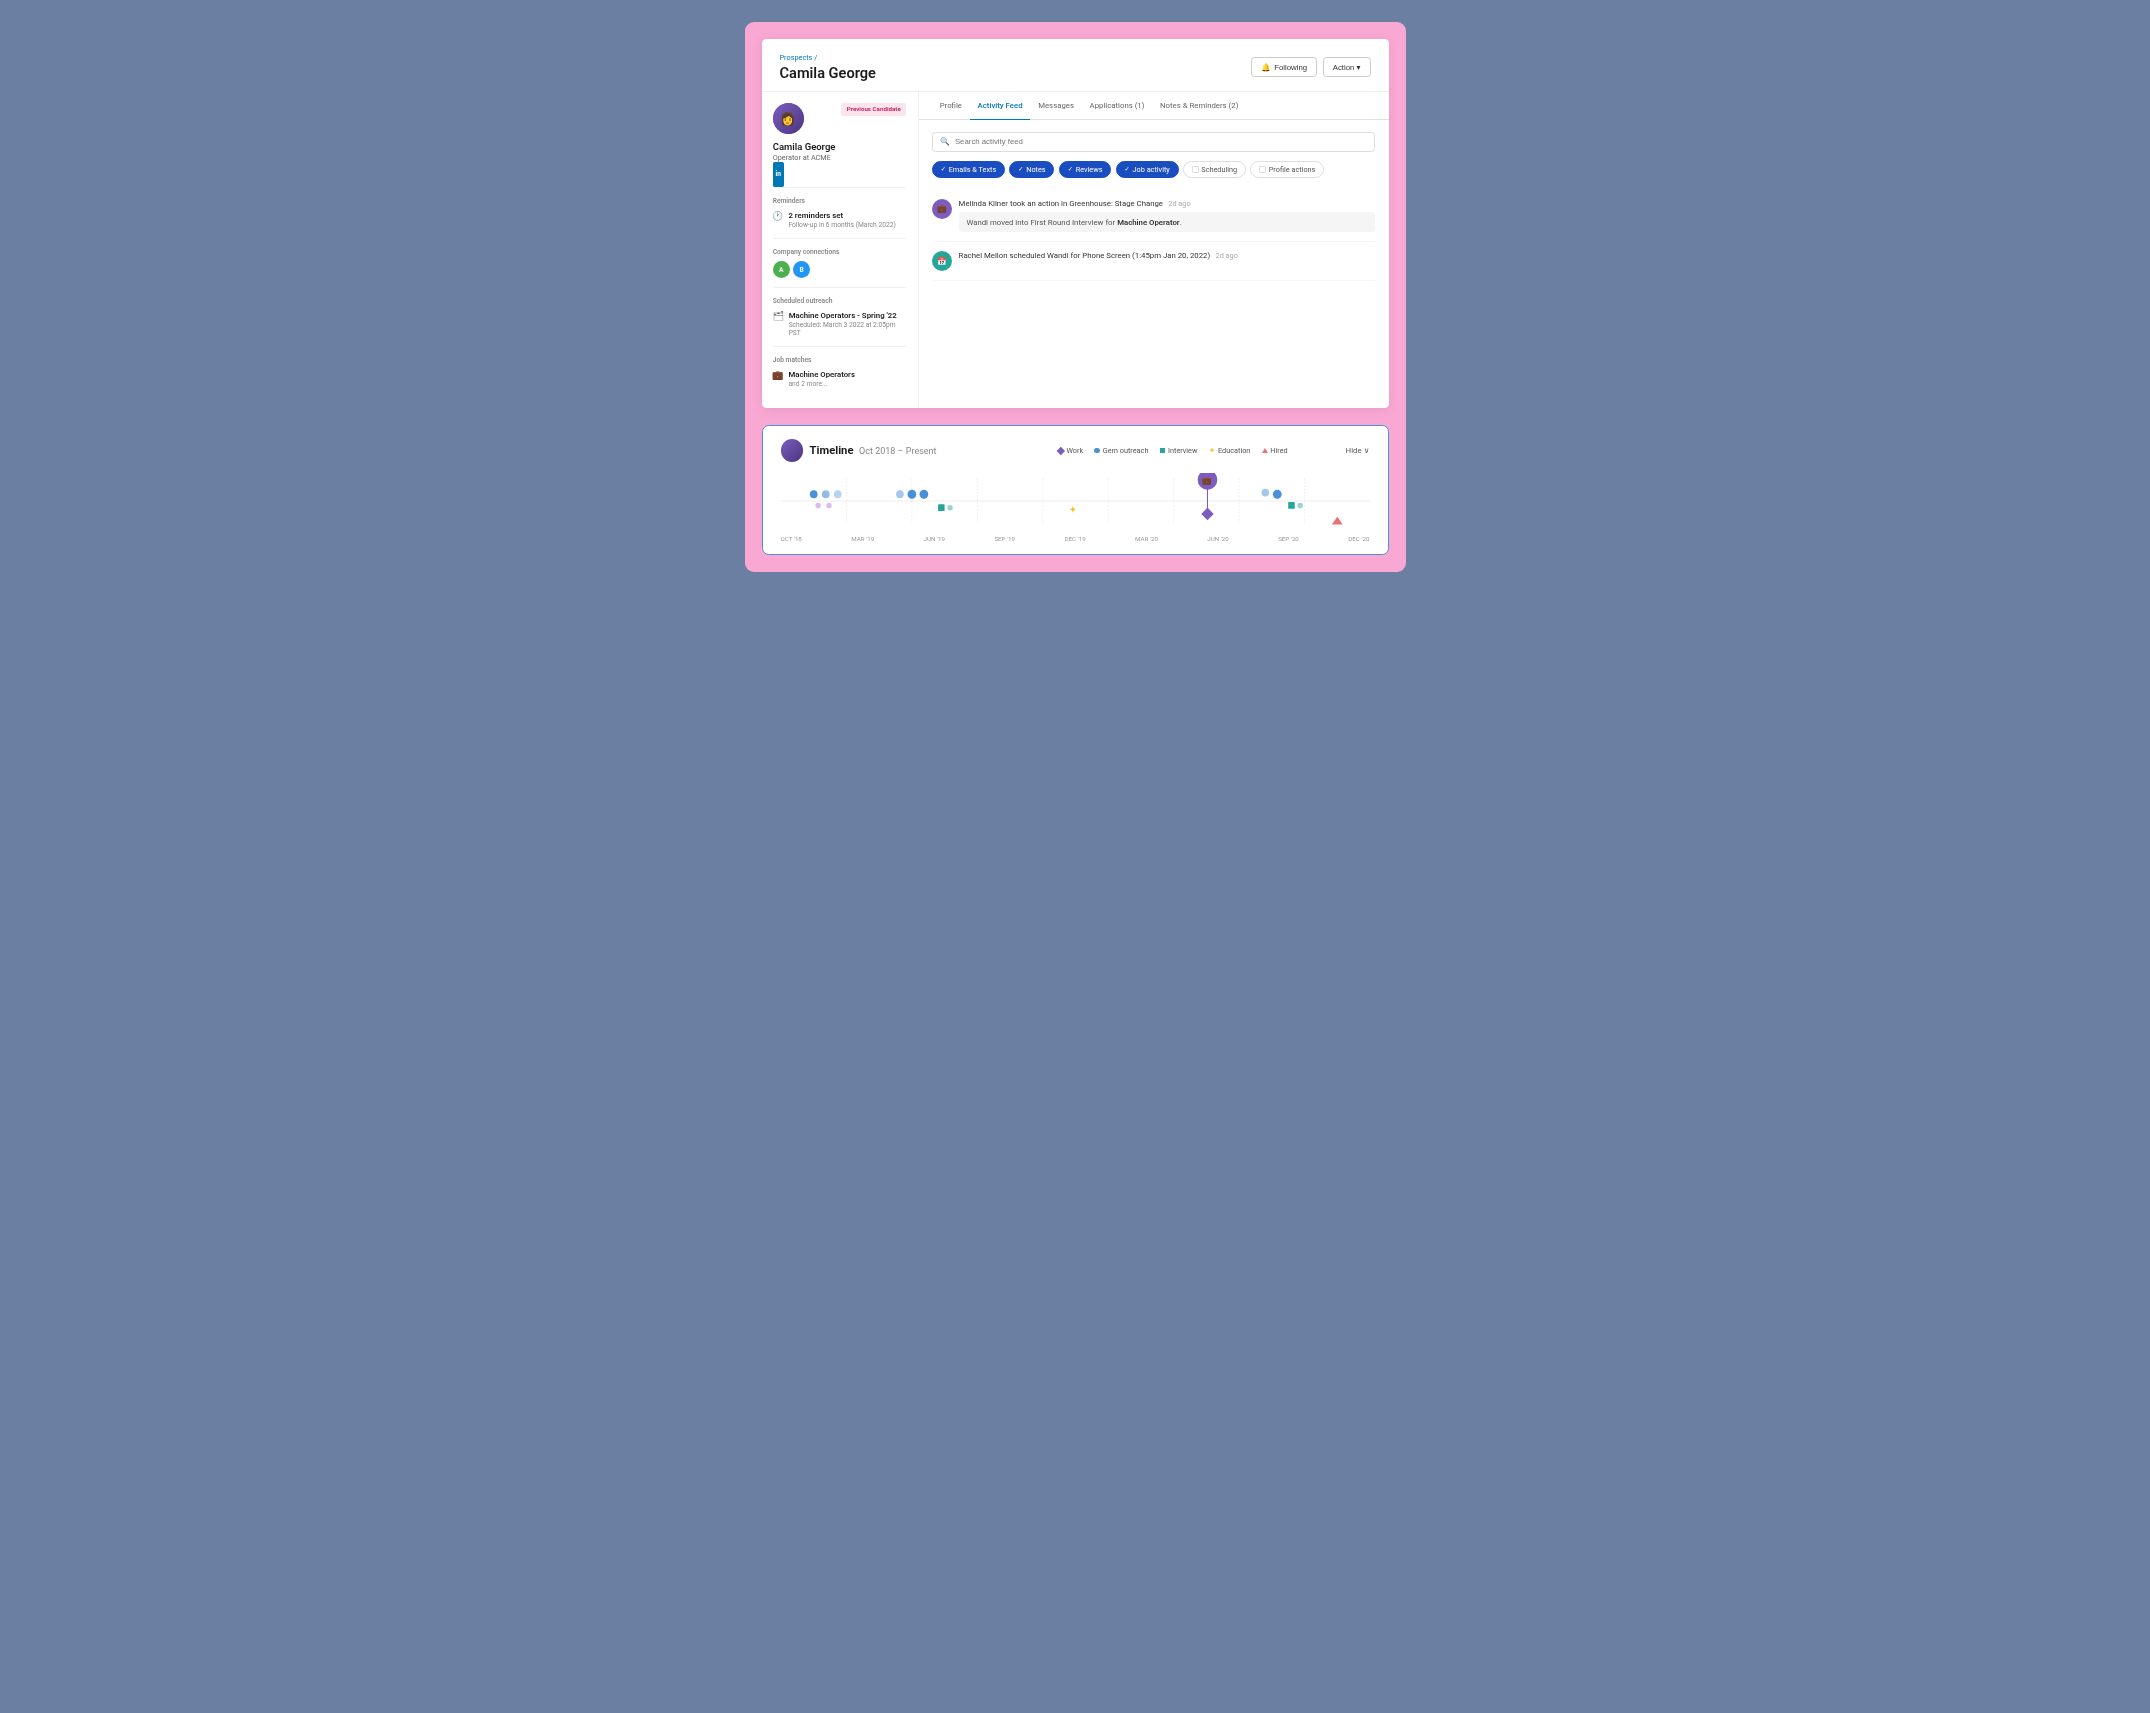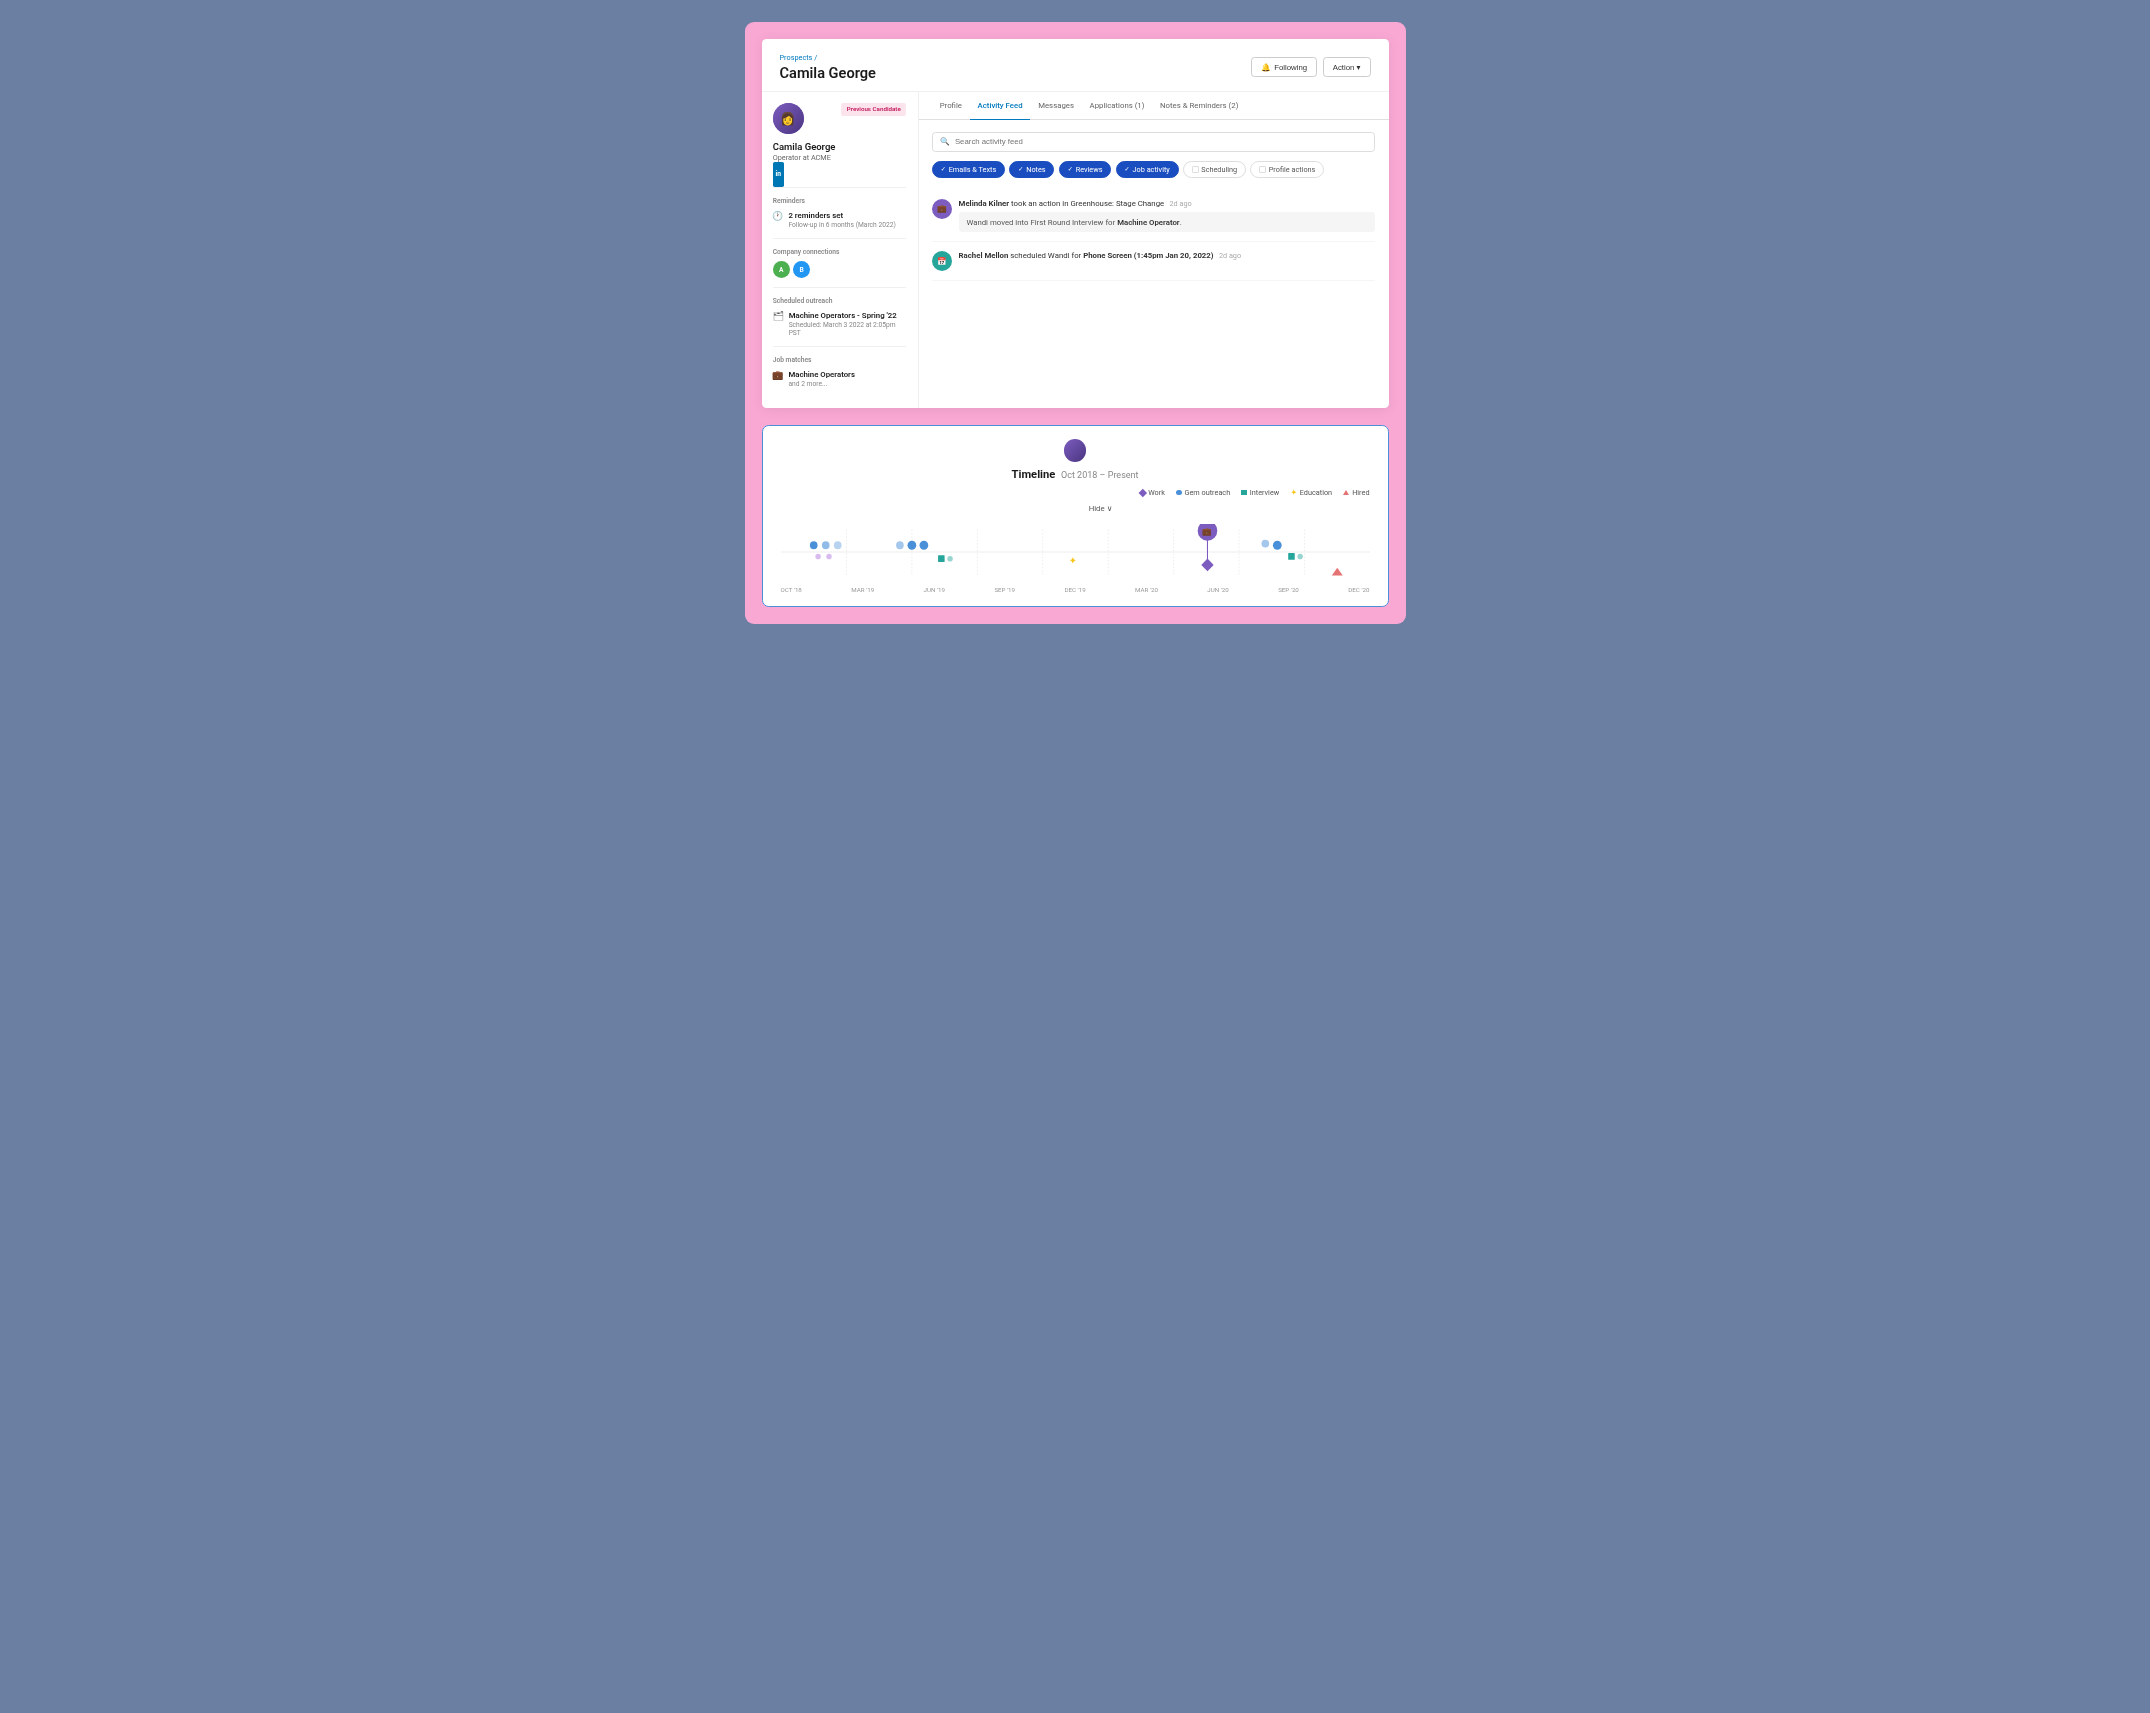--- a/index.html
+++ b/index.html
@@ -358,21 +358,21 @@
     }
     .activity-icon-teal {
       background: #26a69a;
       color: #fff;
     }
     .activity-text {
       flex: 1;
       font-size: 7.8px;
       color: #333;
     }
-    .activity-text strong { font-weight: 700; }
+    .activity-text strong { font-weight: 400; }
     .activity-time {
       color: #aaa;
       font-size: 7.3px;
       margin-left: 3.4px;
     }
     .activity-sub-box {
       background: #f5f5f5;
       border-radius: 3.4px;
       padding: 5.6px 7.8px;
       margin-top: 4.5px;
@@ -413,21 +413,20 @@
       border: 1.1px solid #4a90d9;
       border-radius: 6.7px;
       padding: 13.4px 18px 11.2px;
       margin-top: 17px;
     }
     .timeline-header {
       display: flex;
       align-items: center;
       gap: 6.7px;
       margin-bottom: 11.2px;
-      flex-direction: column;
     }
     .timeline-avatar {
       width: 22.4px;
       height: 22.4px;
       border-radius: 50%;
       background: linear-gradient(135deg, #7c5cbf 0%, #4a3580 100%);
       flex-shrink: 0;
     }
     .timeline-title {
       font-size: 11.2px;

